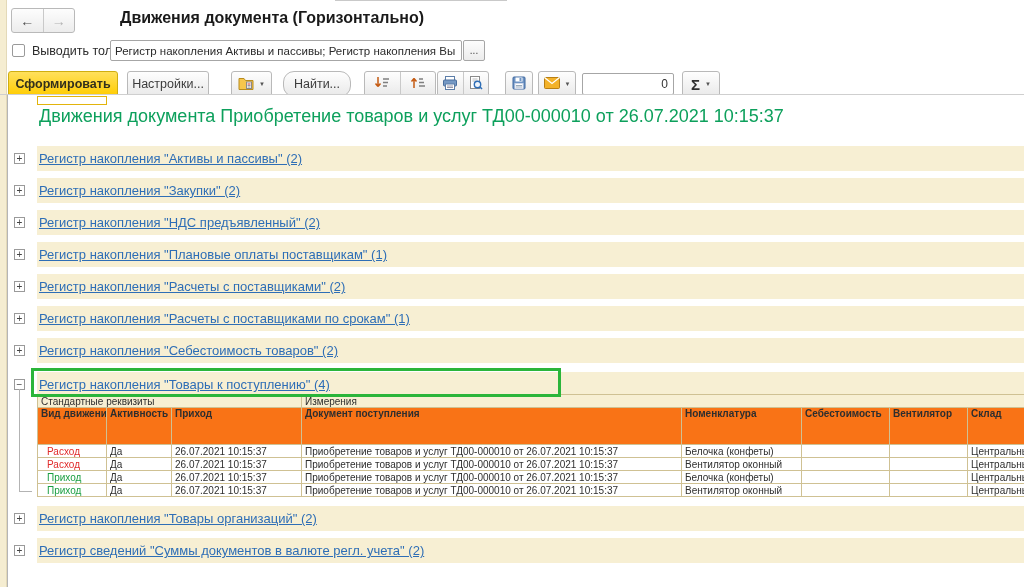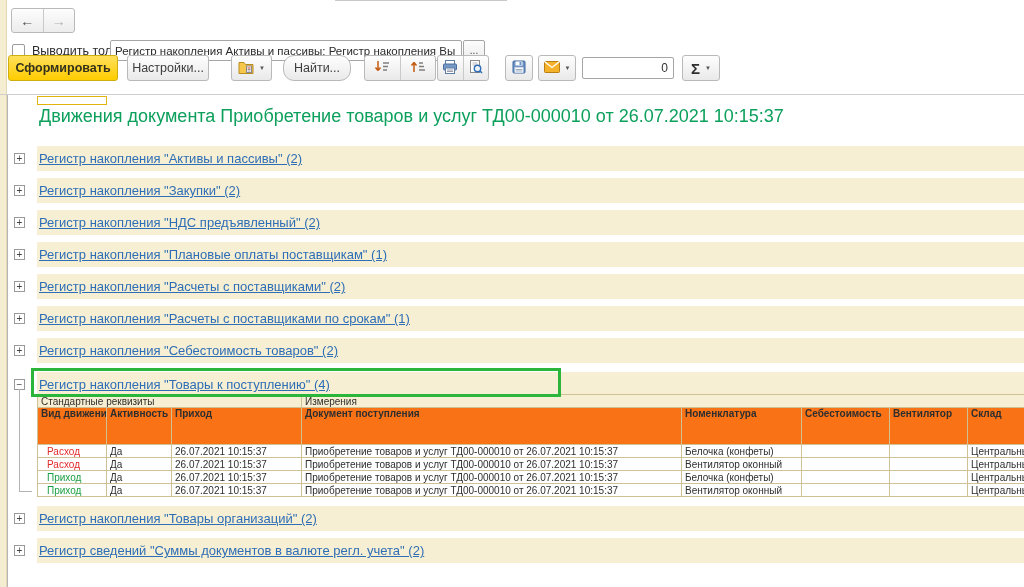--- a/index.html
+++ b/index.html
@@ -17,21 +17,21 @@
   .nav-btn.fwd { color:#b3b3b3; }
   .win-title { position:absolute; left:120px; top:9px; font-size:16px; font-weight:bold; color:#1a1a1a; }
 
   
   .checkbox { position:absolute; left:12px; top:44px; width:13px; height:13px; background:#fff; border:1px solid #9a9a9a; border-radius:2px; cursor:pointer; }
   .filter-label { position:absolute; left:32px; top:44px; font-size:12.5px; color:#2b2b2b; }
   .filter-input { position:absolute; left:110px; top:40px; width:352px; height:21px; border:1px solid #a6a6a6; border-radius:2px; font-family:"Liberation Sans",sans-serif; font-size:11.5px; color:#2b2b2b; padding:4px 4px; }
   .dots-btn { position:absolute; left:463px; top:40px; width:22px; height:21px; border:1px solid #a6a6a6; border-radius:2px; background:linear-gradient(#fdfdfd,#ececec); font-size:10px; color:#444; cursor:pointer; }
 
   
-  .toolbar { position:absolute; left:0; top:55px; width:940px; height:30px; }
+  .toolbar { position:absolute; left:0; top:71px; width:940px; height:30px; }
   .btn { position:absolute; height:26px; border:1px solid #b9b9b9; border-radius:3px; background:linear-gradient(#fefefe,#e9e9e9); font-family:"Liberation Sans",sans-serif; font-size:12.5px; color:#3c3c3c; cursor:pointer; }
   .btn.yellow { left:8px; width:110px; background:linear-gradient(#ffe05c,#fc0); border-color:#cfae10; font-weight:bold; color:#33301c; }
   .btn-settings { left:127px; width:82px; }
   .btn-variants { left:231px; width:41px; }
   .btn-find { left:283px; width:68px;border-radius:11px; }
   .btn-group { position:absolute; height:26px; border:1px solid #b9b9b9; border-radius:3px; background:linear-gradient(#fefefe,#e9e9e9); display:flex; overflow:hidden; }
   .bg-sort { left:364px; width:72px; }
   .bg-print { left:437px; width:52px; }
   .btn-group > button { flex:1; border:none; background:transparent; cursor:pointer; display:flex; align-items:center; justify-content:center; }
   .btn-group > button + button { border-left:1px solid #c9c9c9; }
@@ -72,20 +72,21 @@
 <body>
 
 <div class="screen">
   <div class="left-strip"></div>
   <div class="top-line"></div>
 
   <div class="nav-group">
     <button class="nav-btn back"><span>←</span></button>
     <button class="nav-btn fwd"><span>→</span></button>
   </div>
+  <div class="win-title">Движения документа (Горизонтально)</div>
 
   <span class="checkbox"></span>
   <span class="filter-label">Выводить только:</span>
   <input class="filter-input" value="Регистр накопления Активы и пассивы; Регистр накопления Вы" style="">
   <button class="dots-btn">...</button>
 
   <div class="toolbar">
     <button class="btn yellow">Сформировать</button>
     <button class="btn btn-settings">Настройки...</button>
     <button class="btn btn-variants icon-btn">

